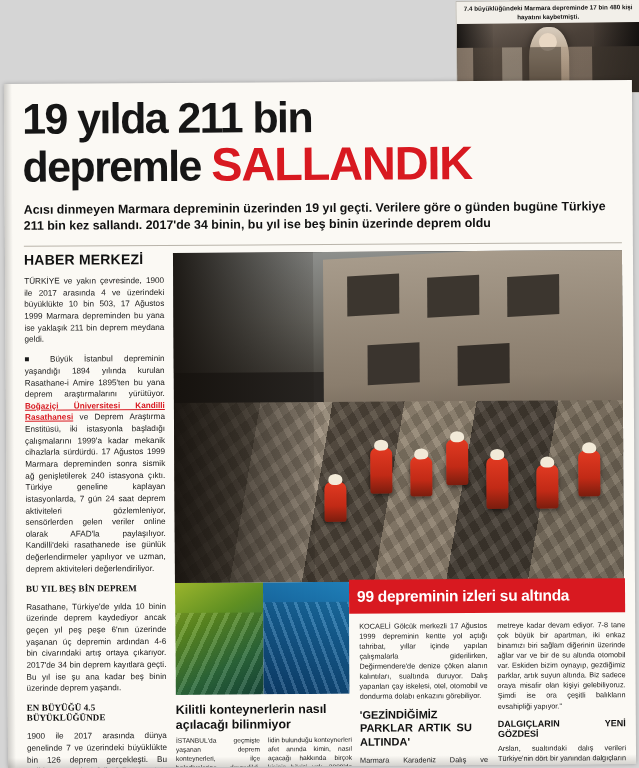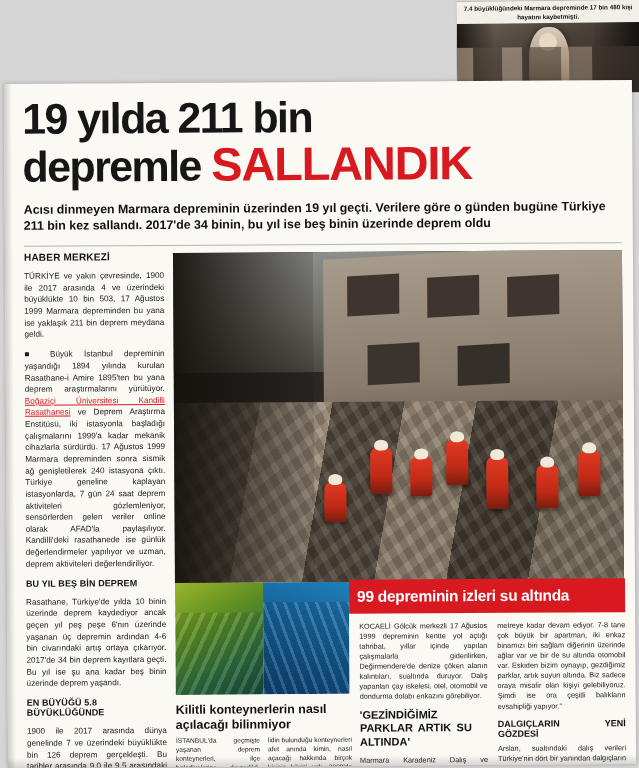--- a/index.html
+++ b/index.html
@@ -152,45 +152,46 @@
   }
 
   
   .col-left {
     position: absolute;
     left: 19px;
     top: 168px;
     width: 140px;
   }
   .byline {
-    font-size: 10px;
+    font-size: 14px;
     font-weight: bold;
     letter-spacing: 0.2px;
     color: #111;
     margin-bottom: 4px;
   }
   .body-text {
     font-size: 8.2px;
     line-height: 1.42;
     color: #1a1a1a;
     text-align: justify;
   }
   .body-text .dropcap-run {
     font-weight: normal;
   }
   .link-red {
     color: #d81920;
-    font-weight: normal;
+    font-weight: bold;
   }
   .subhead {
     font-size: 9px;
     font-weight: bold;
     color: #111;
     margin: 8px 0 4px 0;
     letter-spacing: 0.1px;
+    font-family: Liberation Serif, serif;
   }
   .bullet {
     font-weight: bold;
   }
 
   
   .main-photo {
     position: absolute;
     left: 168px;
     top: 170px;
@@ -407,21 +408,21 @@
         <span class="dropcap-run">TÜRKİYE</span><span> ve yakın çevresinde, 1900 ile 2017 arasında 4 ve üzerindeki büyüklükte 10 bin 503, 17 Ağustos 1999 Marmara depreminden bu yana ise yaklaşık 211 bin deprem meydana geldi.</span>
       </p>
 
       <p class="body-text">
         <span class="bullet">■ </span><span>Büyük İstanbul depreminin yaşandığı 1894 yılında kurulan Rasathane-i Amire 1895'ten bu yana deprem araştırmalarını yürütüyor. </span><a class="link-red" href="#">Boğaziçi Üniversitesi Kandilli Rasathanesi</a><span> ve Deprem Araştırma Enstitüsü, iki istasyonla başladığı çalışmalarını 1999'a kadar mekanik cihazlarla sürdürdü. 17 Ağustos 1999 Marmara depreminden sonra sismik ağ genişletilerek 240 istasyona çıktı. Türkiye geneline kaplayan istasyonlarda, 7 gün 24 saat deprem aktiviteleri gözlemleniyor, sensörlerden gelen veriler online olarak AFAD'la paylaşılıyor. Kandilli'deki rasathanede ise günlük değerlendirmeler yapılıyor ve uzman, deprem aktiviteleri değerlendiriliyor.</span>
       </p>
 
       <div class="subhead">BU YIL BEŞ BİN DEPREM</div>
       <p class="body-text">Rasathane, Türkiye'de yılda 10 binin üzerinde deprem kaydediyor ancak geçen yıl peş peşe 6'nın üzerinde yaşanan üç depremin ardından 4-6 bin civarındaki artış ortaya çıkarıyor. 2017'de 34 bin deprem kayıtlara geçti. Bu yıl ise şu ana kadar beş binin üzerinde deprem yaşandı.</p>
 
-      <div class="subhead">EN BÜYÜĞÜ 5.8 BÜYÜKLÜĞÜNDE</div>
+      <div class="subhead">EN BÜYÜĞÜ 4.5 BÜYÜKLÜĞÜNDE</div>
       <p class="body-text">1900 ile 2017 arasında dünya genelinde 7 ve üzerindeki büyüklükte bin 126 deprem gerçekleşti. Bu tarihler arasında 9.0 ile 9.5 arasındaki büyüklükte beş deprem meydana geldi.</p>
     </div>
 
     <div class="main-photo">
       <div class="mp-sky"></div>
       <div class="mp-building"></div>
       <div class="mp-rubble"></div>
       <div class="worker w1"></div>
       <div class="worker w2"></div>
       <div class="worker w3"></div>

